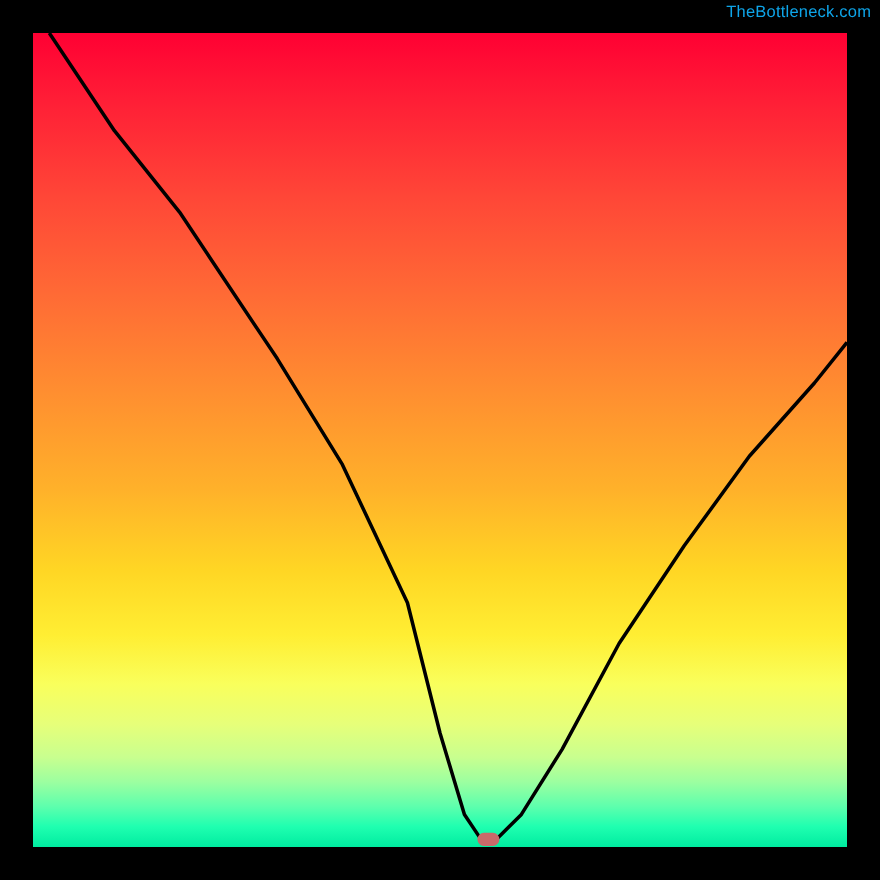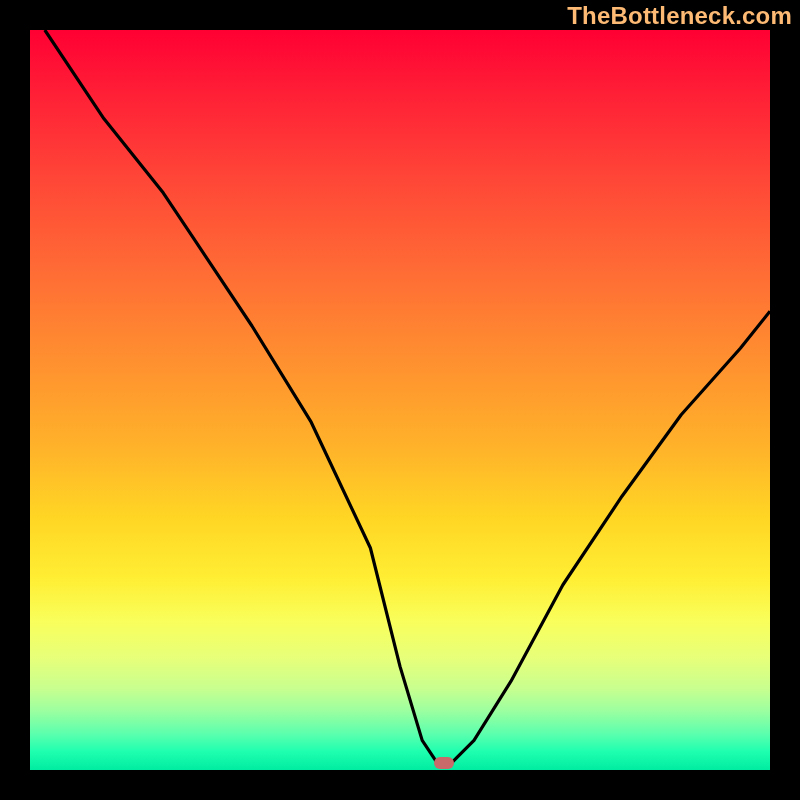--- a/index.html
+++ b/index.html
@@ -14,23 +14,23 @@
   .frame {
     position: relative;
     width: 800px;
     height: 800px;
     background: #000;
   }
   .watermark {
     position: absolute;
     top: 2px;
     right: 8px;
-    color: #fdba74;
-    font-size: 24px;
-    font-weight: 700;
+    color: #0ea5e9;
+    font-size: 15px;
+    font-weight: 400;
     letter-spacing: 0.2px;
     z-index: 10;
   }
   .plot {
     position: absolute;
     left: 30px;
     top: 30px;
     width: 740px;
     height: 740px;
     overflow: hidden;

